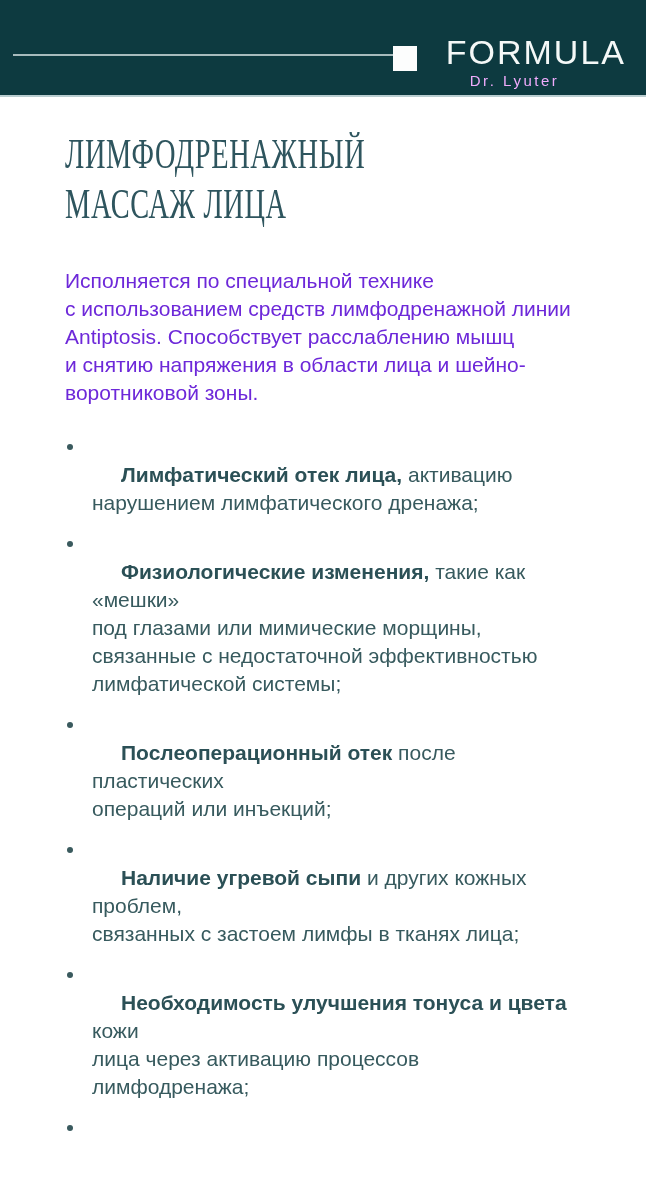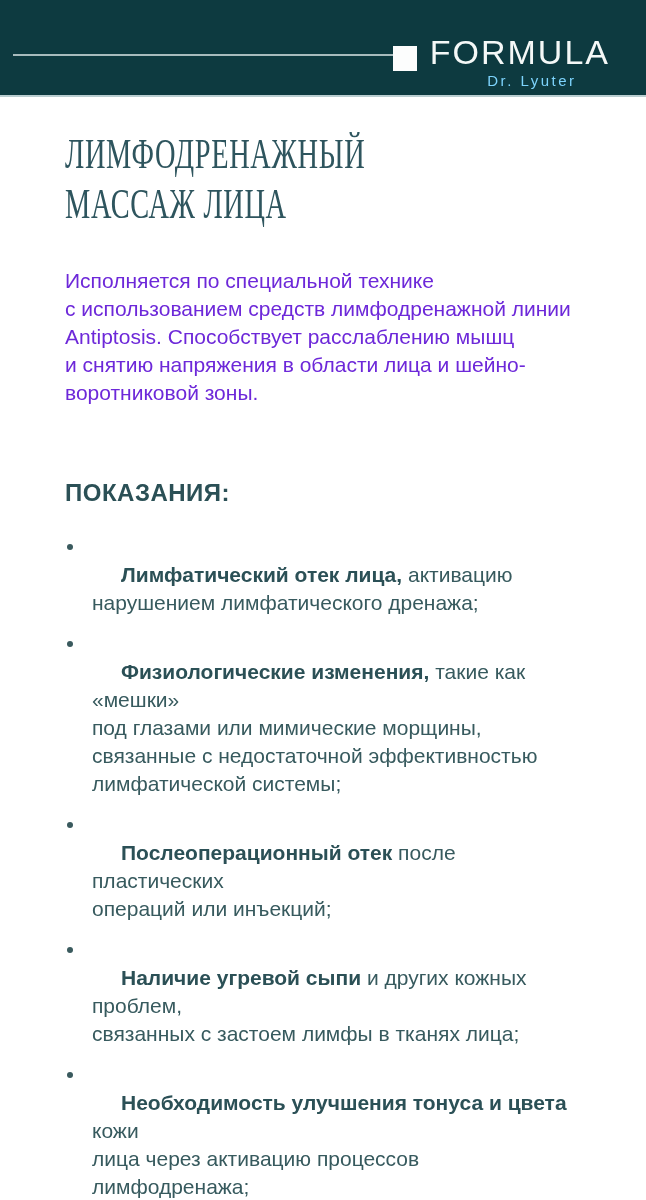--- a/index.html
+++ b/index.html
@@ -34,42 +34,41 @@
     position: absolute;
     left: 393px;
     top: 46px;
     width: 24px;
     height: 25px;
     background: #fcfdfd;
   }
   .brand {
     position: absolute;
     top: 36px;
-    right: 36px;
-    text-align: center;
+    right: 20px;
     color: #f4f8f7;
   }
   .brand-name {
     display: block;
     font-size: 34px;
     font-weight: 400;
     letter-spacing: 2px;
     line-height: 34px;
     color: #f4f8f7;
     transform: scaleY(0.95);
     transform-origin: left top;
     white-space: nowrap;
   }
   .brand-sub {
     display: block;
     margin-top: 2px;
     margin-left: 24px;
     font-size: 15px;
     letter-spacing: 2.5px;
-    color: #7dd3fc;
+    color: #f0abfc;
     white-space: nowrap;
   }
 
   
   .content { padding: 0 36px 0 65px; }
 
   .page-title {
     margin-top: 32px;
     font-family: "Liberation Serif", serif;
     font-weight: 400;
@@ -142,21 +141,20 @@
 
     <h1 class="page-title">ЛИМФОДРЕНАЖНЫЙ
 МАССАЖ ЛИЦА</h1>
 
     <p class="intro">Исполняется по специальной технике
 с использованием средств лимфодренажной линии
 Antiptosis. Способствует расслаблению мышц
 и снятию напряжения в области лица и шейно-
 воротниковой зоны.</p>
 
-    <h2 class="indications-heading">ПОКАЗАНИЯ:</h2>
 
     <ul class="indications-list">
       <li>
         <span class="bullet-dot"></span><span class="li-bold">Лимфатический отек лица,</span><span> активацию
 нарушением лимфатического дренажа;</span>
       </li>
       <li>
         <span class="bullet-dot"></span><span class="li-bold">Физиологические изменения,</span><span> такие как «мешки»
 под глазами или мимические морщины,
 связанные с недостаточной эффективностью

